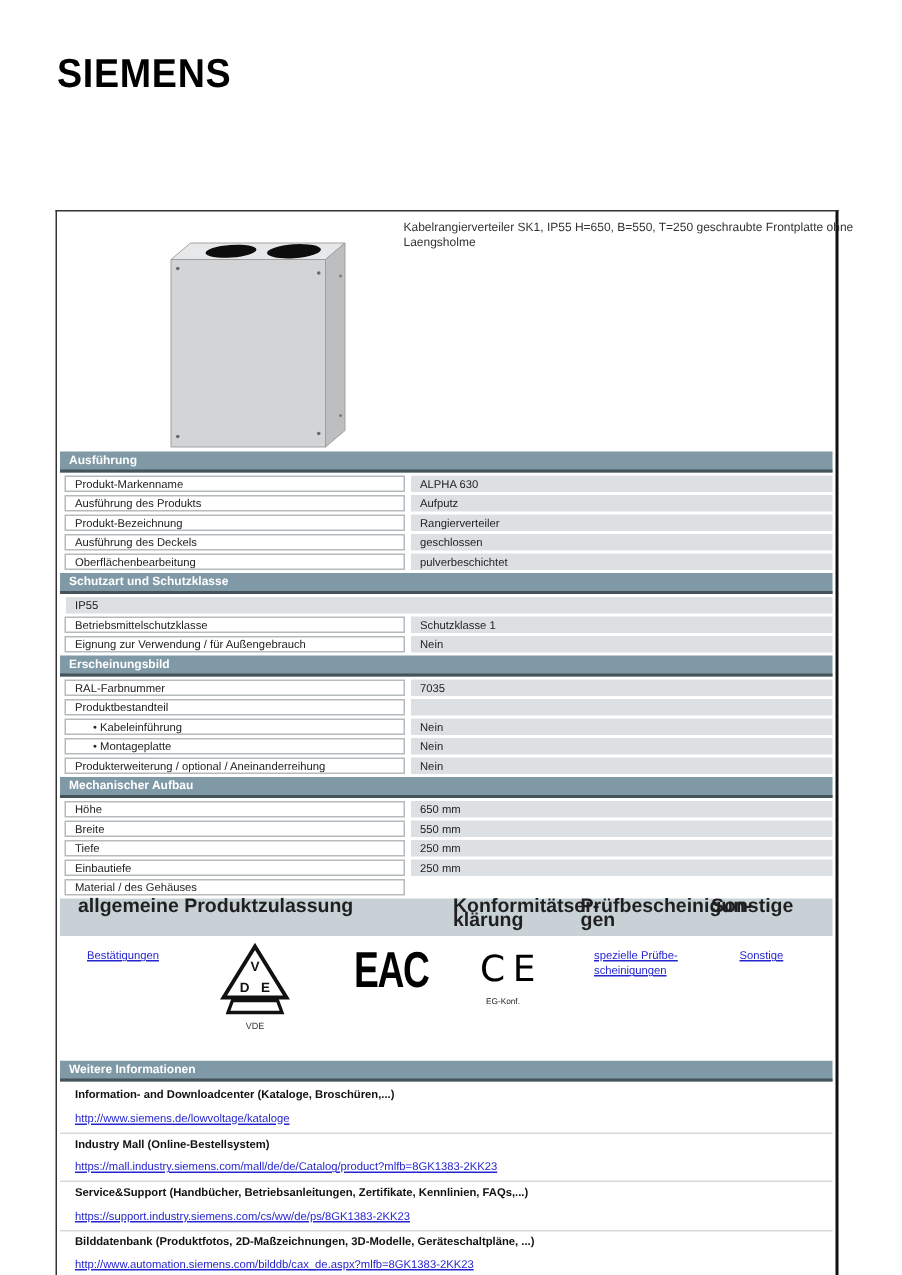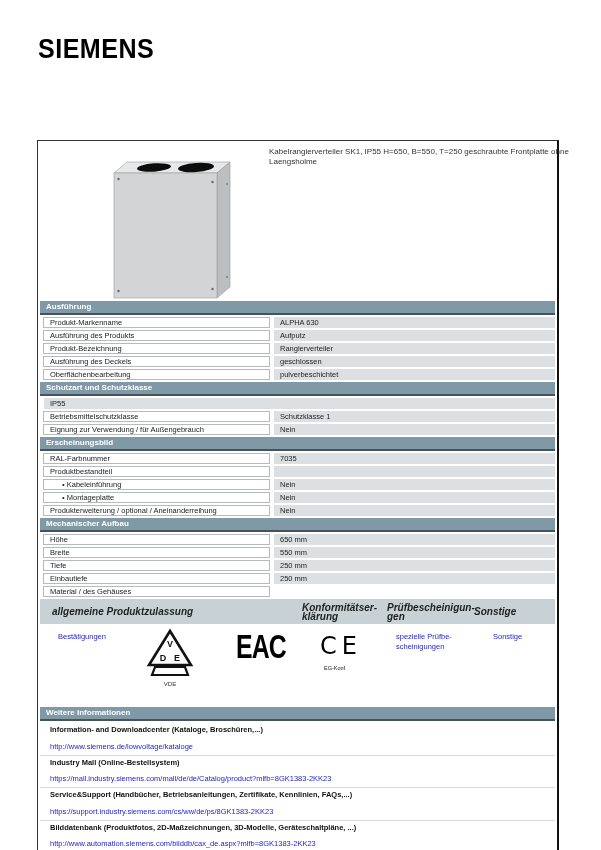--- a/index.html
+++ b/index.html
@@ -37,31 +37,31 @@
     width:227px;margin-left:3px;background:#fff;border:1px solid #b5babd;
     box-sizing:border-box;padding-left:6px;color:#222;
     white-space:nowrap;overflow:hidden;line-height:9px;
   }
   .cell-label.bullet{padding-left:18px;}
   .cell-label.bullet::before{content:"\2022\00a0";}
   .cell-gap{width:4px;}
   .cell-value{flex:1;background:var(--value_cell_bg);padding-left:6px;color:#222;line-height:11px;}
   
   #approval-header{
-    display:flex;align-items:center;height:25px;background:var(--approval_header_bg);
-    font-size:10px;font-weight:bold;color:#1f1f1f;line-height:9px;font-style:italic;
+    display:flex;height:25px;background:var(--approval_header_bg);
+    font-size:13px;font-weight:bold;color:#1f1f1f;line-height:9px;
   }
   .ah-cell{white-space:pre-line;box-sizing:border-box;}
   .ah-c0{width:262px;padding-left:12px;}
   .ah-c1{width:85px;}
   .ah-c2{width:87px;}
   .ah-c3{flex:1;}
   #cert-row{position:relative;height:83px;background:#fff;}
   a.doclink,.doclink{
-    color:var(--link_color);font-size:7.5px;line-height:10px;
+    color:var(--link_color);text-decoration:underline;font-size:7.5px;line-height:10px;
     cursor:pointer;
   }
   #link-confirmations{position:absolute;left:18px;top:8px;}
   #vde-logo{position:absolute;left:102px;top:3px;}
   #eac-logo{
     position:absolute;left:196px;top:4px;font-size:27px;font-weight:900;color:#000;
     transform:scaleY(1.25) scaleX(.92);transform-origin:left top;letter-spacing:-1px;
     font-family:"Liberation Sans",sans-serif;
   }
   #ce-logo{

